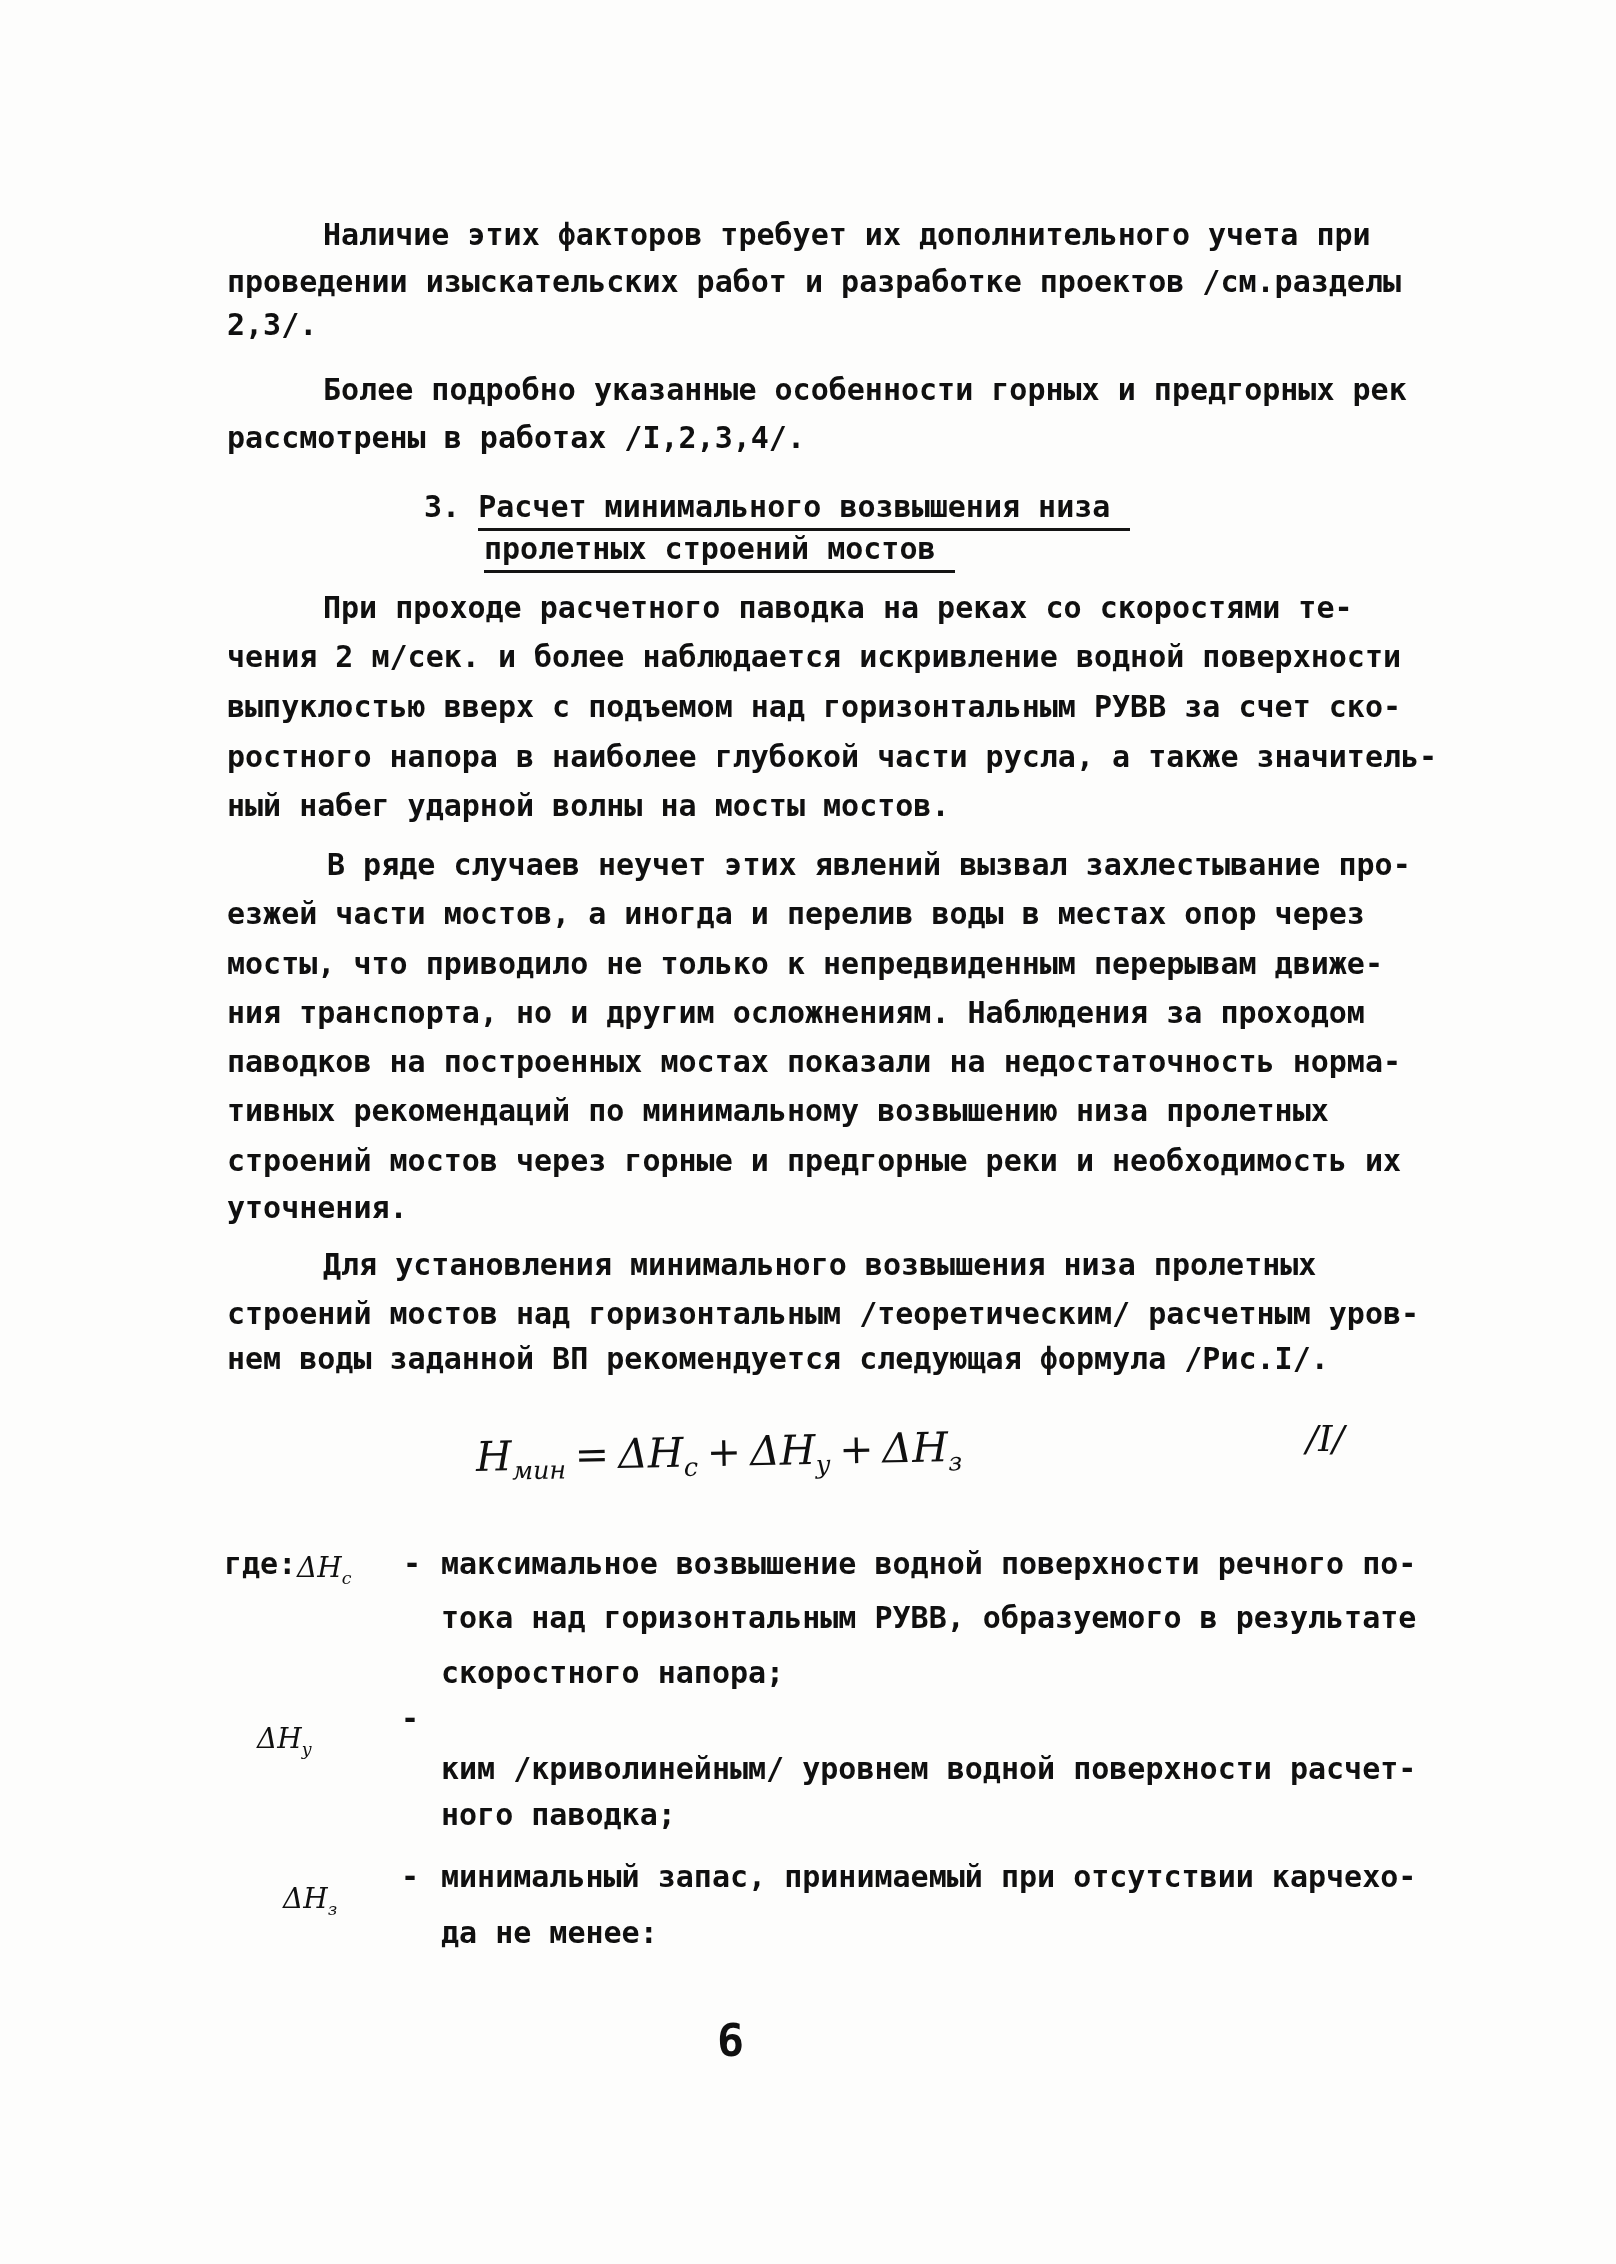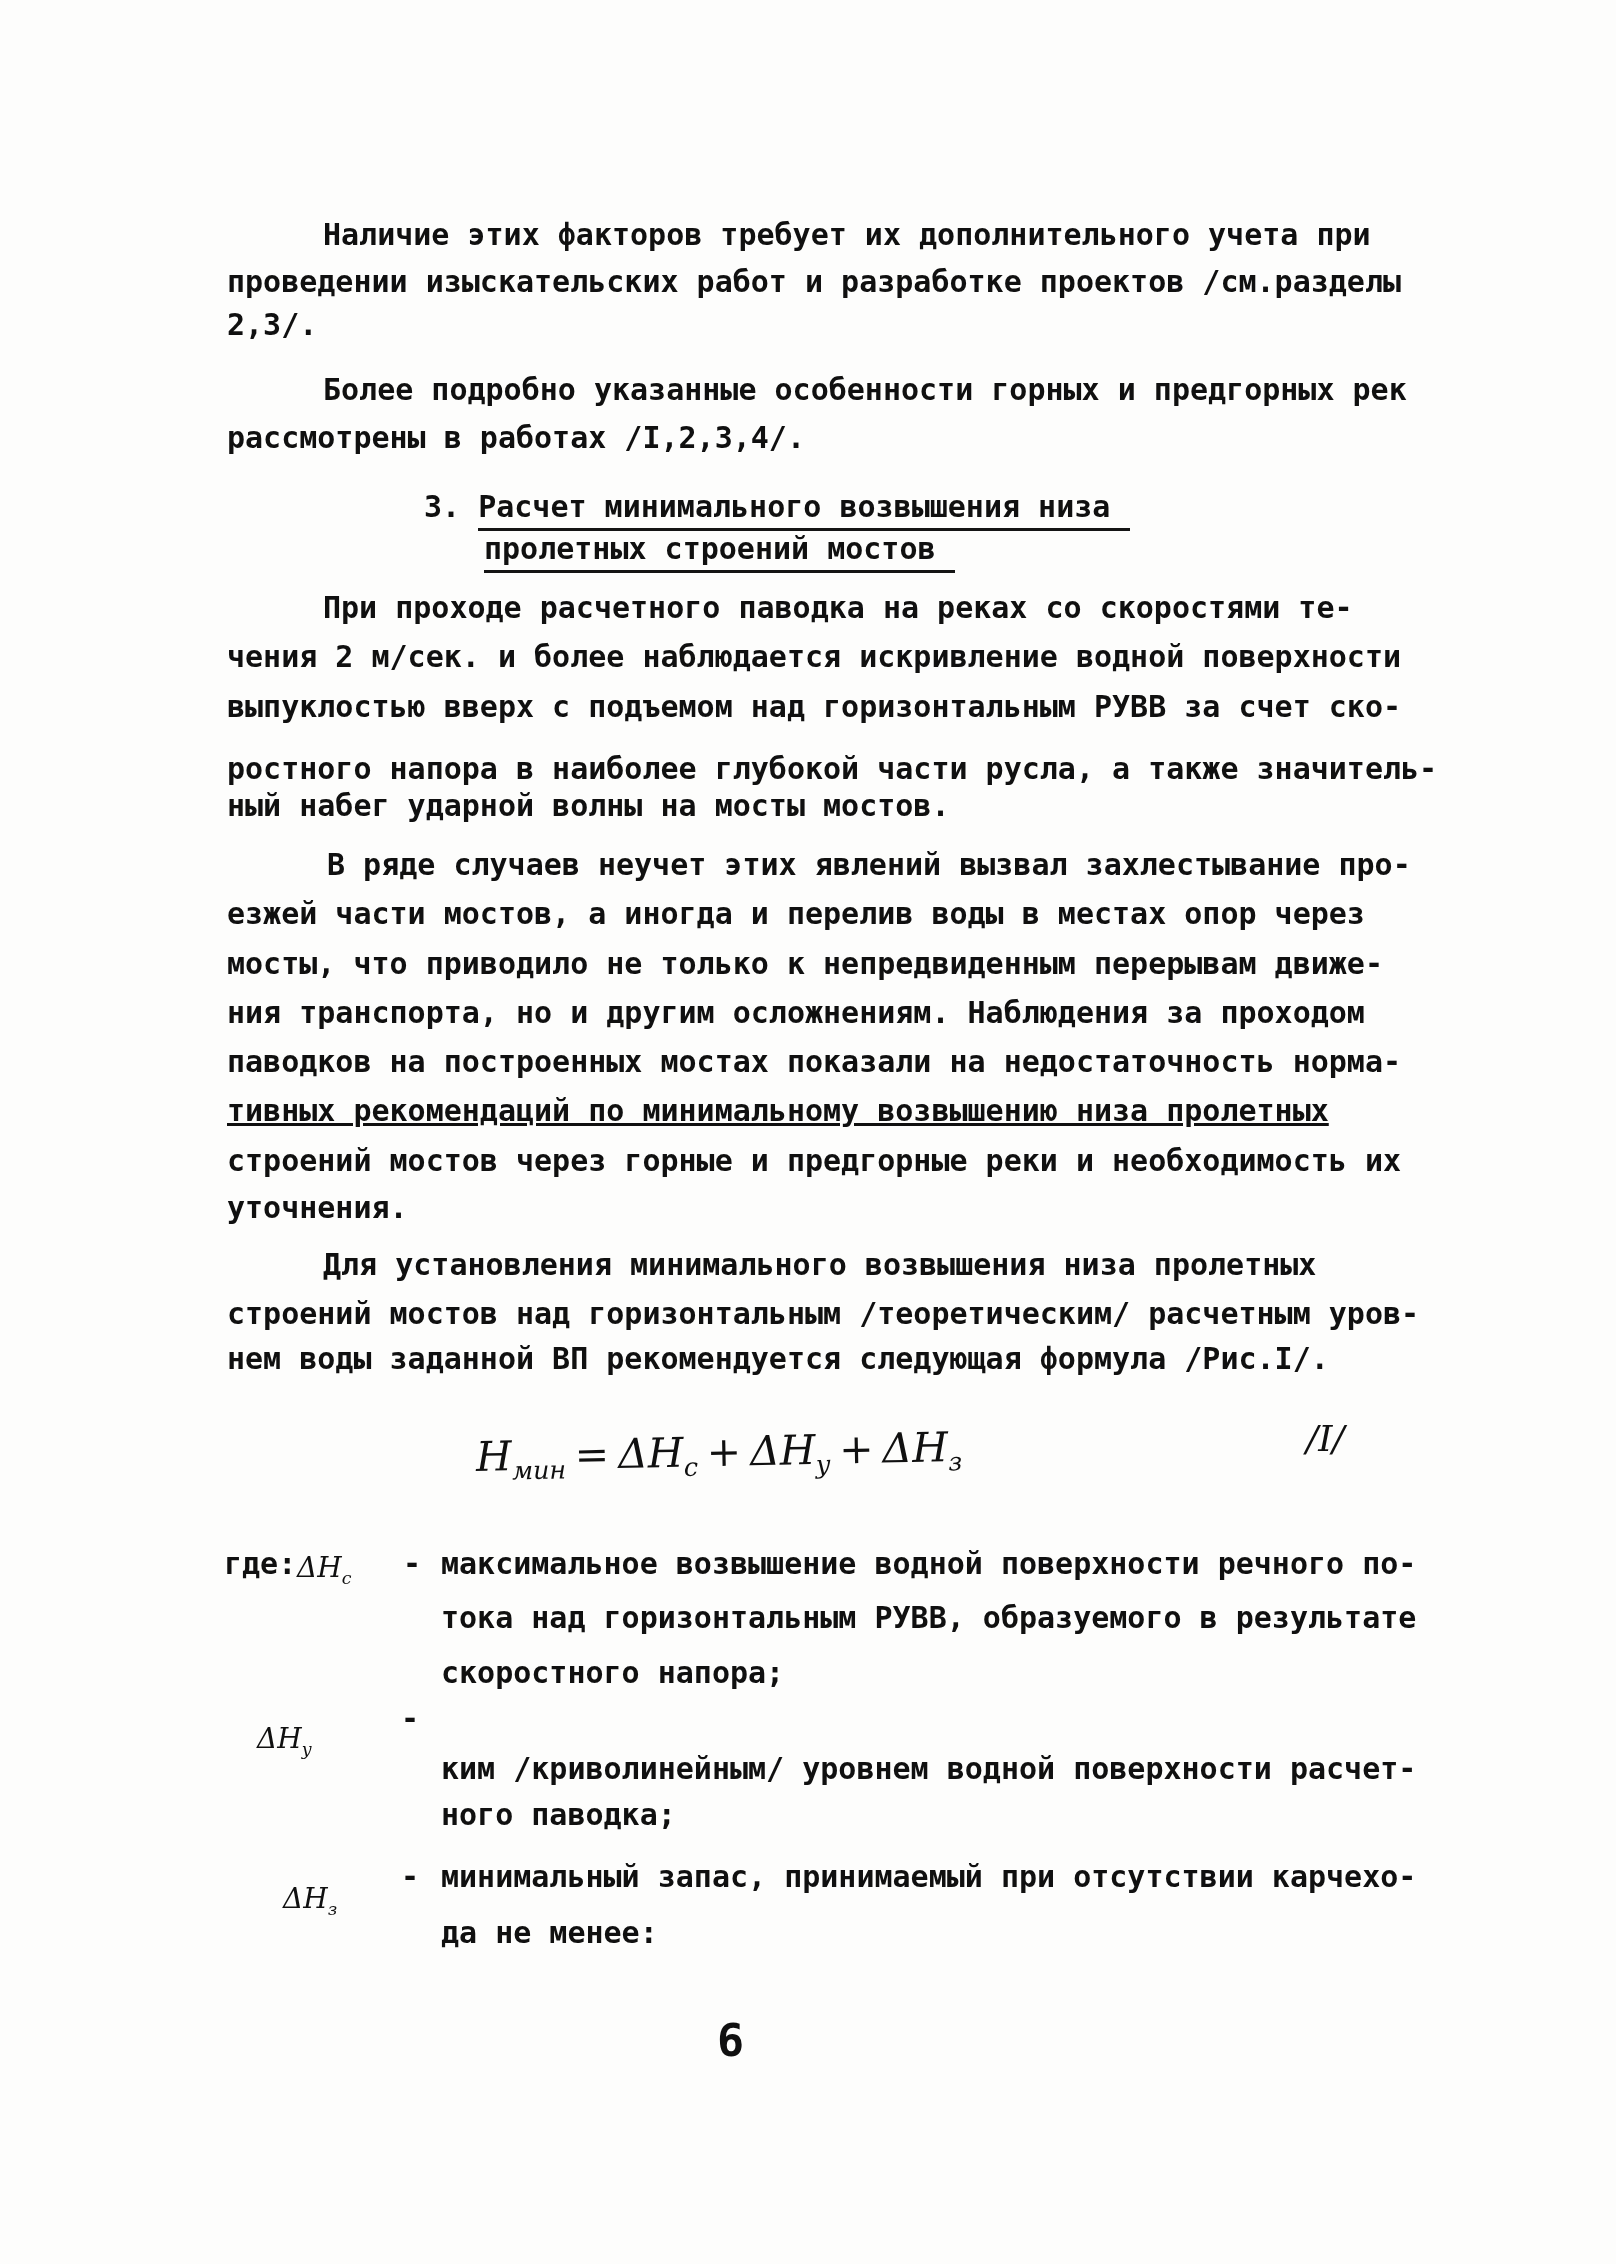--- a/index.html
+++ b/index.html
@@ -76,29 +76,29 @@
 
   <div class="line" style="left:323px; top:373px;">Более подробно указанные особенности горных и предгорных рек</div>
   <div class="line" style="left:227px; top:421px;">рассмотрены в работах /I,2,3,4/.</div>
 
   <div class="line" style="left:424px; top:482px;margin-top:8px;"><span>3. </span><span class="u">Расчет минимального возвышения низа</span></div>
   <div class="line" style="left:484px; top:532px;"><span class="u">пролетных строений мостов</span></div>
 
   <div class="line" style="left:323px; top:591px;">При проходе расчетного паводка на реках со скоростями те-</div>
   <div class="line" style="left:227px; top:640px;">чения 2 м/сек. и более наблюдается искривление водной поверхности</div>
   <div class="line" style="left:227px; top:690px;">выпуклостью вверх с подъемом над горизонтальным РУВВ за счет ско-</div>
-  <div class="line" style="left:227px; top:740px;margin-top:12px;">ростного напора в наиболее глубокой части русла, а также значитель-</div>
+  <div class="line" style="left:227px; top:740px;">ростного напора в наиболее глубокой части русла, а также значитель-</div>
   <div class="line" style="left:227px; top:789px;">ный набег ударной волны на мосты мостов.</div>
 
   <div class="line" style="left:327px; top:848px;">В ряде случаев неучет этих явлений вызвал захлестывание про-</div>
   <div class="line" style="left:227px; top:897px;">езжей части мостов, а иногда и перелив воды в местах опор через</div>
   <div class="line" style="left:227px; top:947px;">мосты, что приводило не только к непредвиденным перерывам движе-</div>
   <div class="line" style="left:227px; top:996px;">ния транспорта, но и другим осложнениям. Наблюдения за проходом</div>
   <div class="line" style="left:227px; top:1045px;">паводков на построенных мостах показали на недостаточность норма-</div>
-  <div class="line" style="left:227px; top:1094px;text-decoration:underline;">тивных рекомендаций по минимальному возвышению низа пролетных</div>
+  <div class="line" style="left:227px; top:1094px;">тивных рекомендаций по минимальному возвышению низа пролетных</div>
   <div class="line" style="left:227px; top:1144px;">строений мостов через горные и предгорные реки и необходимость их</div>
   <div class="line" style="left:227px; top:1191px;">уточнения.</div>
 
   <div class="line" style="left:323px; top:1248px;">Для установления минимального возвышения низа пролетных</div>
   <div class="line" style="left:227px; top:1297px;">строений мостов над горизонтальным /теоретическим/ расчетным уров-</div>
   <div class="line" style="left:227px; top:1342px;">нем воды заданной ВП рекомендуется следующая формула /Рис.I/.</div>
 
   <div class="hw formula" style="left:476px; top:1431px;"><span>Н</span><sub>мин</sub><span class="op">=</span><span>ΔН</span><sub>с</sub><span class="op">+</span><span>ΔН</span><sub>у</sub><span class="op">+</span><span>ΔН</span><sub>з</sub></div>
   <div class="hw formula-number" style="left:1306px; top:1420px;">/I/</div>
 

